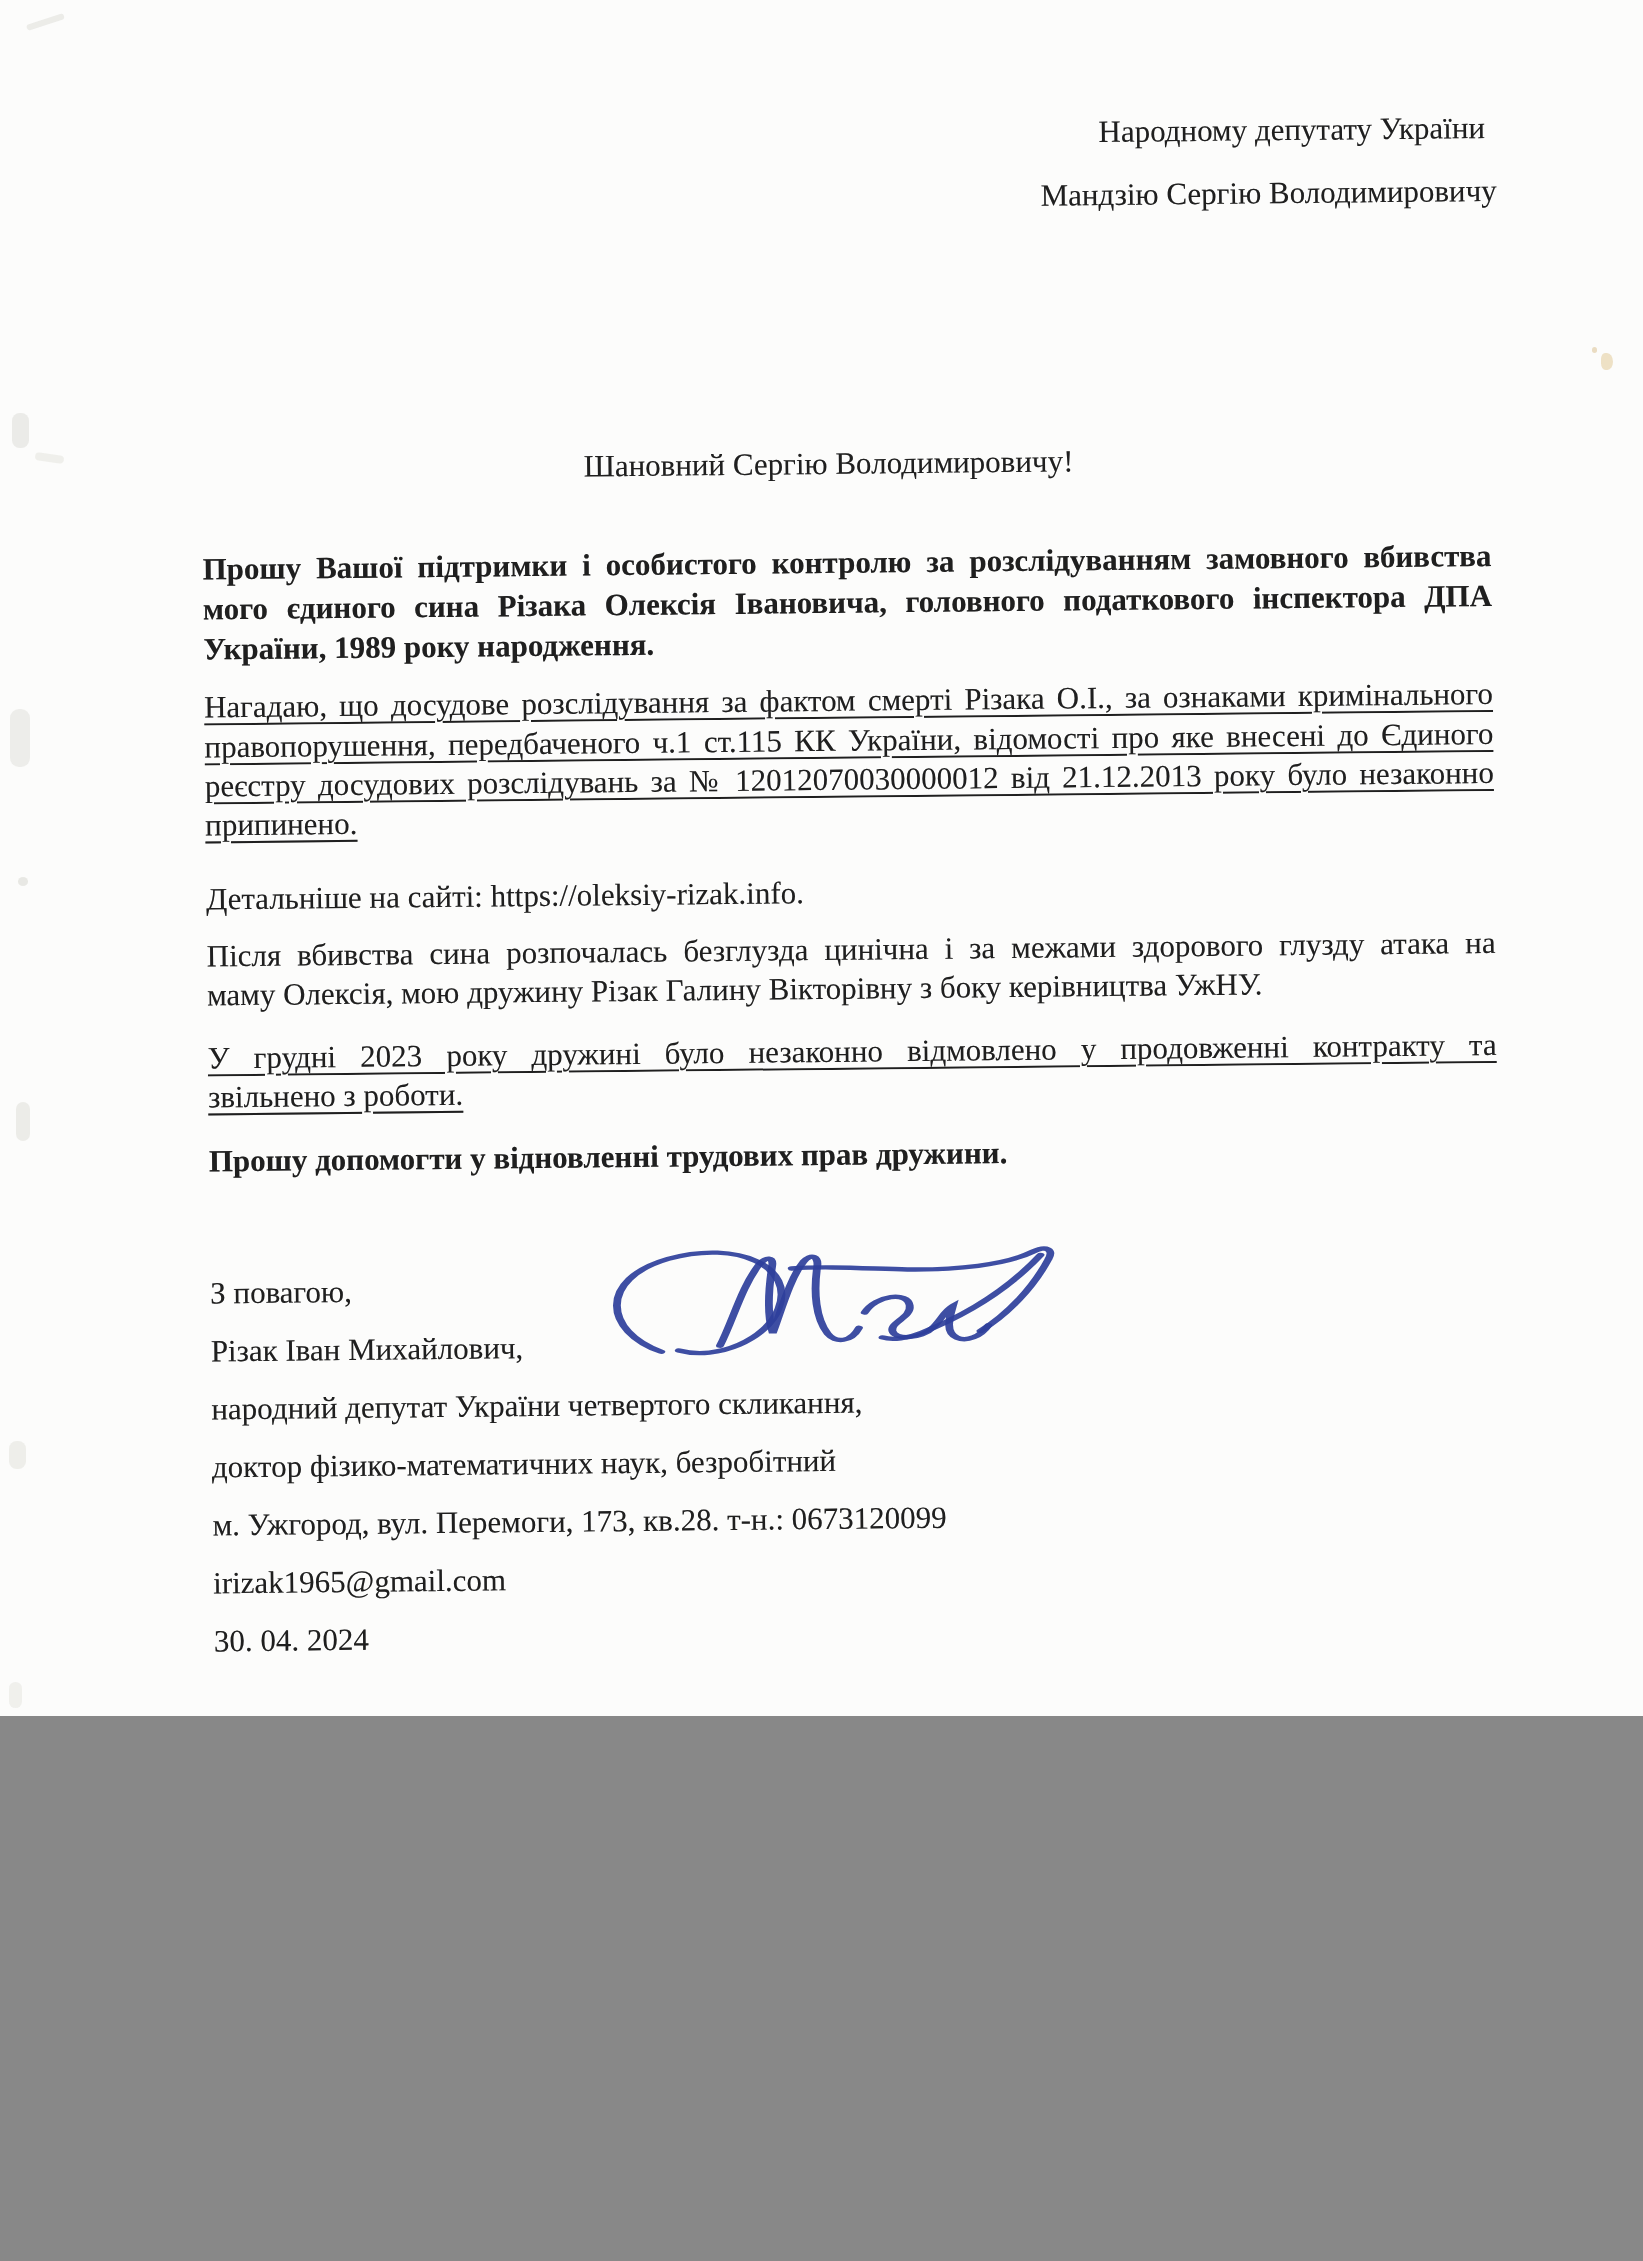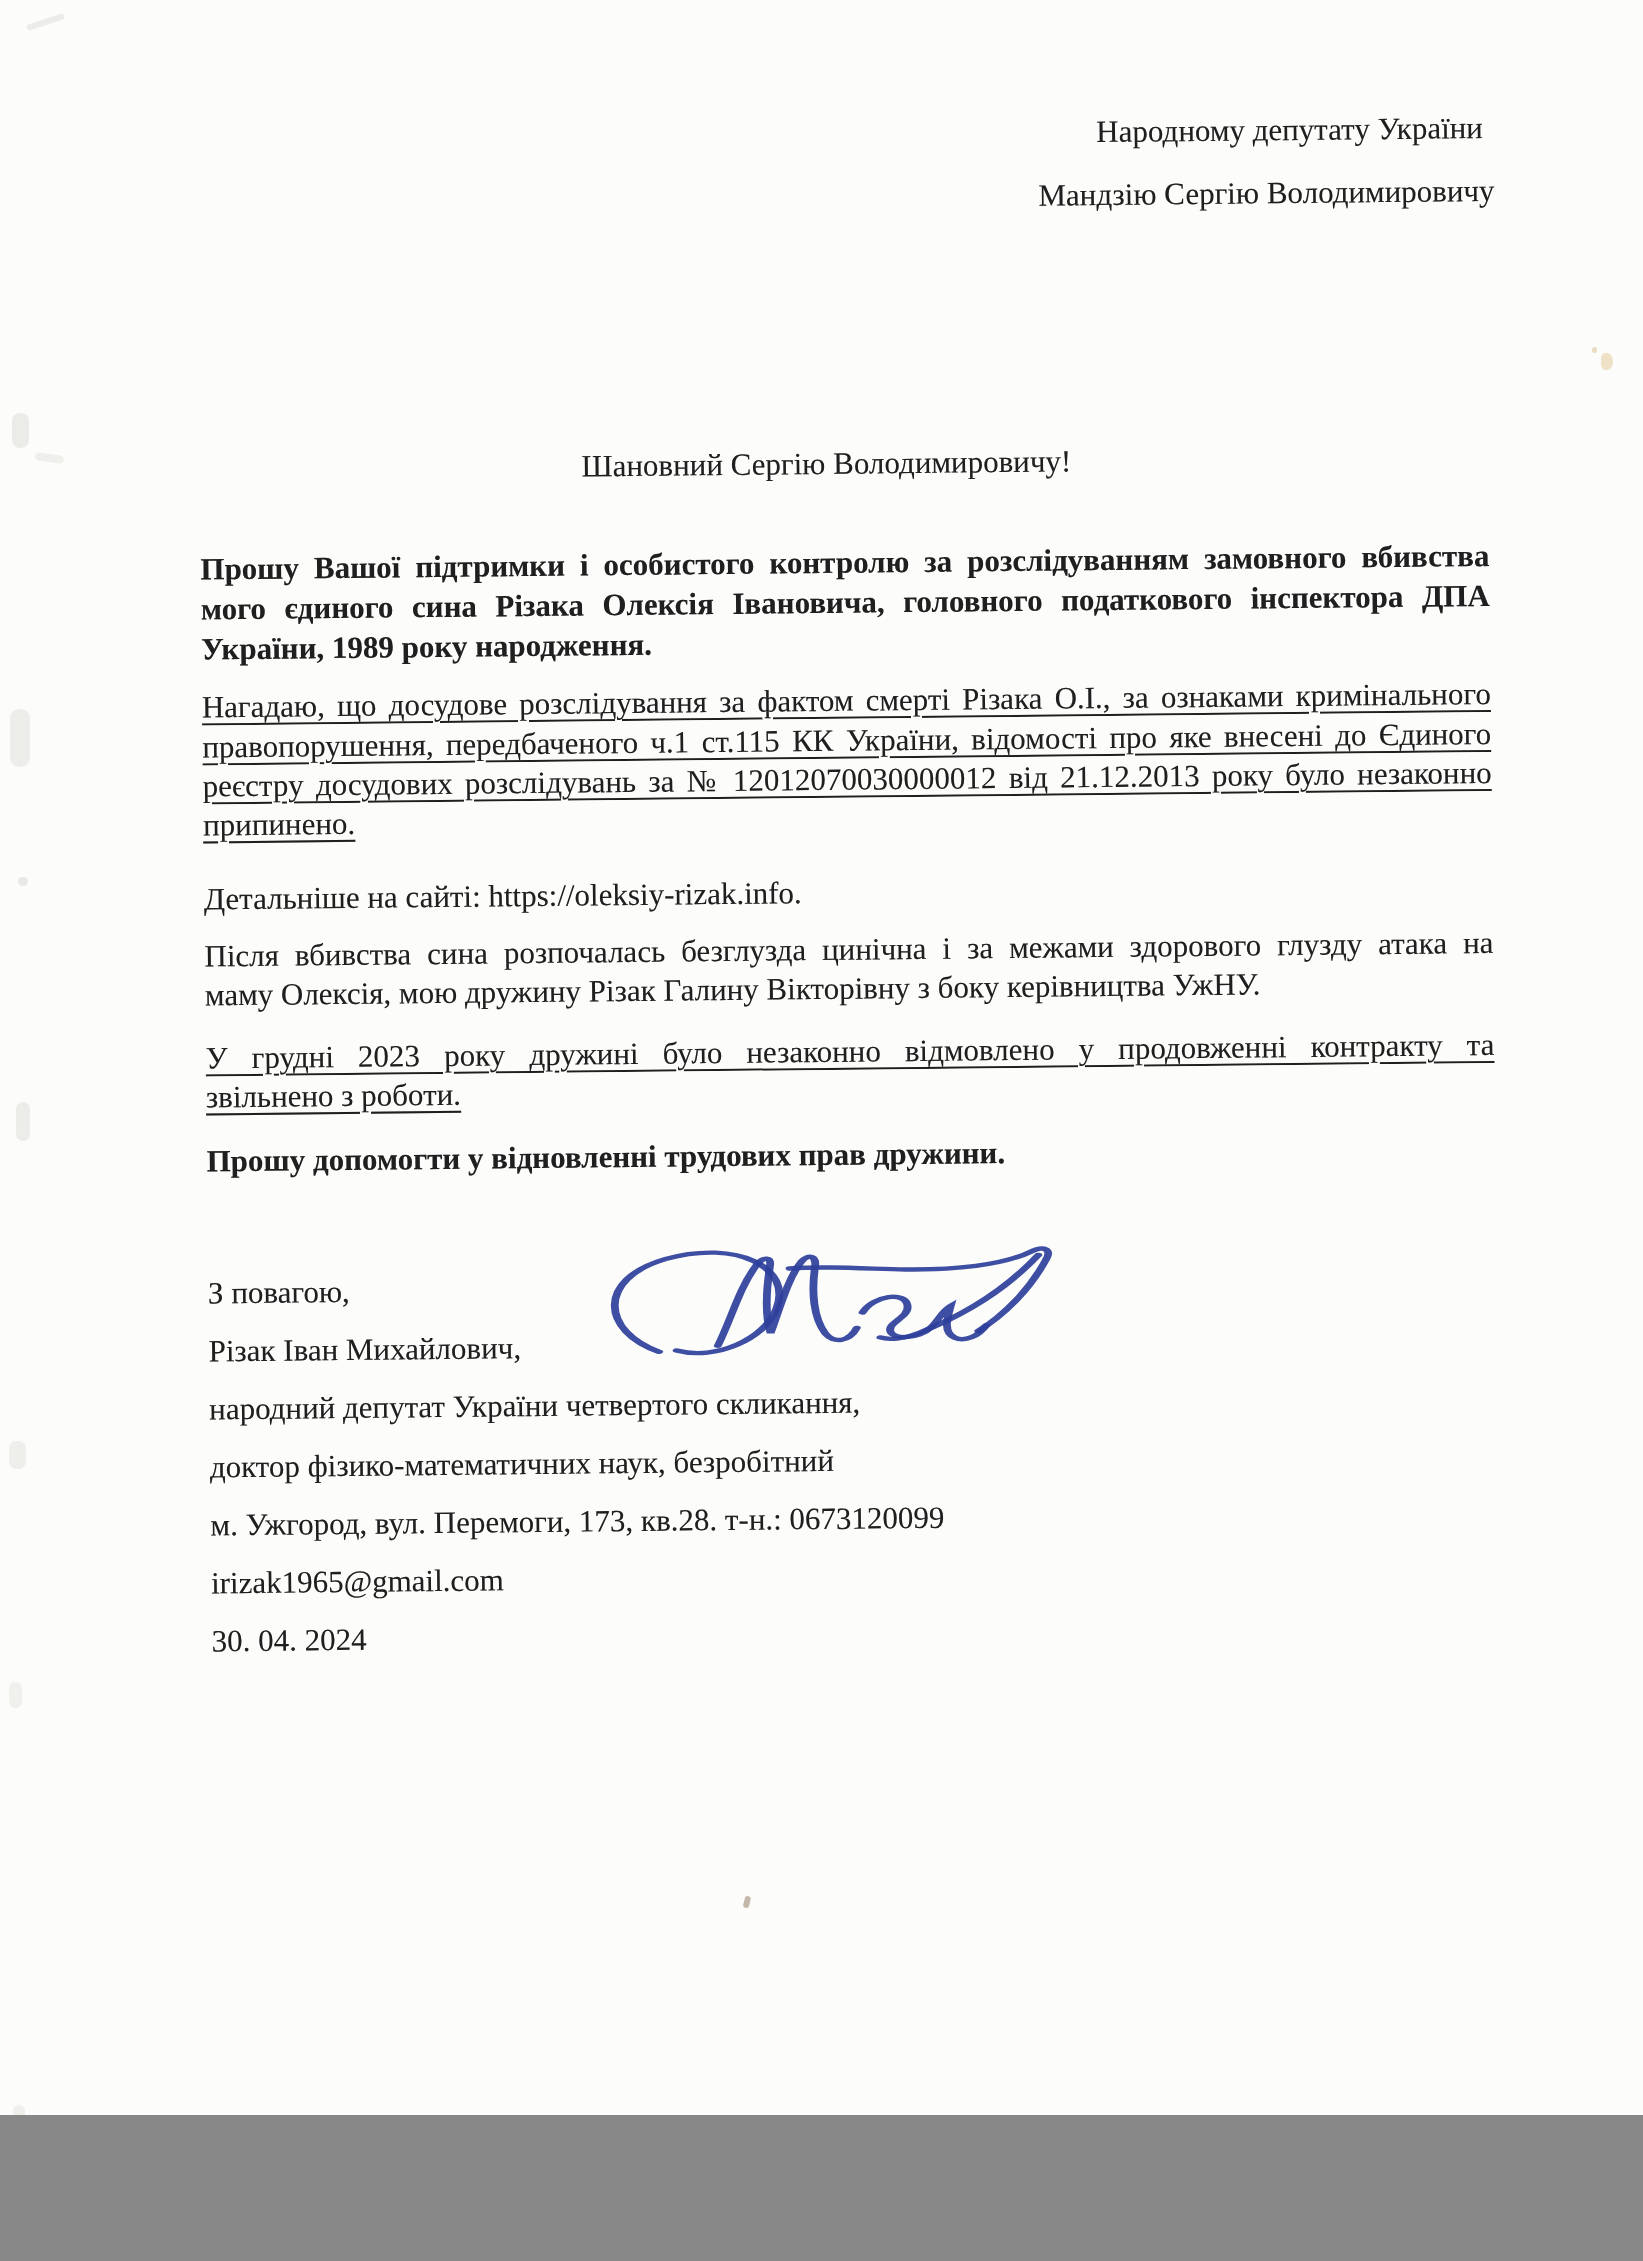--- a/index.html
+++ b/index.html
@@ -1,18 +1,18 @@
 <!DOCTYPE html>
 <html style="font-size:10.3px"><head>
 <meta charset="utf-8">
 <style>
   html, body { margin:0; padding:0; background:#888; }
   .page {
     position:relative;
-    width:1644px; height:2115px;
+    width:1644px; height:1716px;
     background:#fcfcfb;
     overflow:hidden;
     font-family:"Liberation Serif", serif;
     color:#1f1f1f;
   }
   .tilt {
     position:absolute; inset:0;
     transform:rotate(-0.6deg);
     transform-origin:50% 52%;
   }

